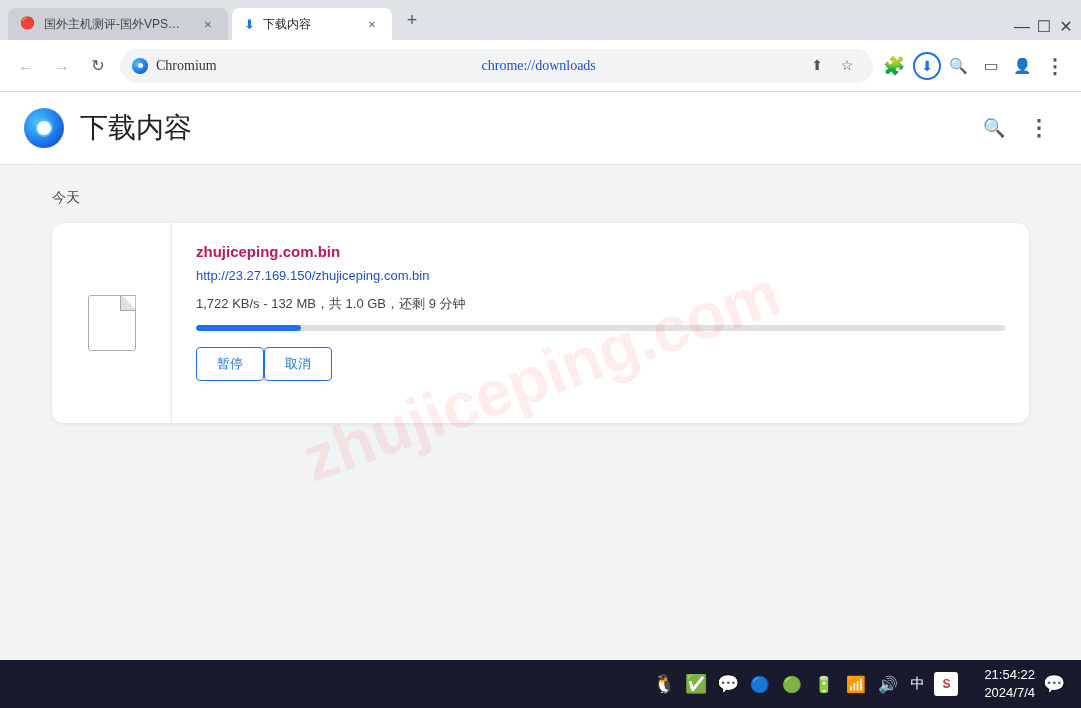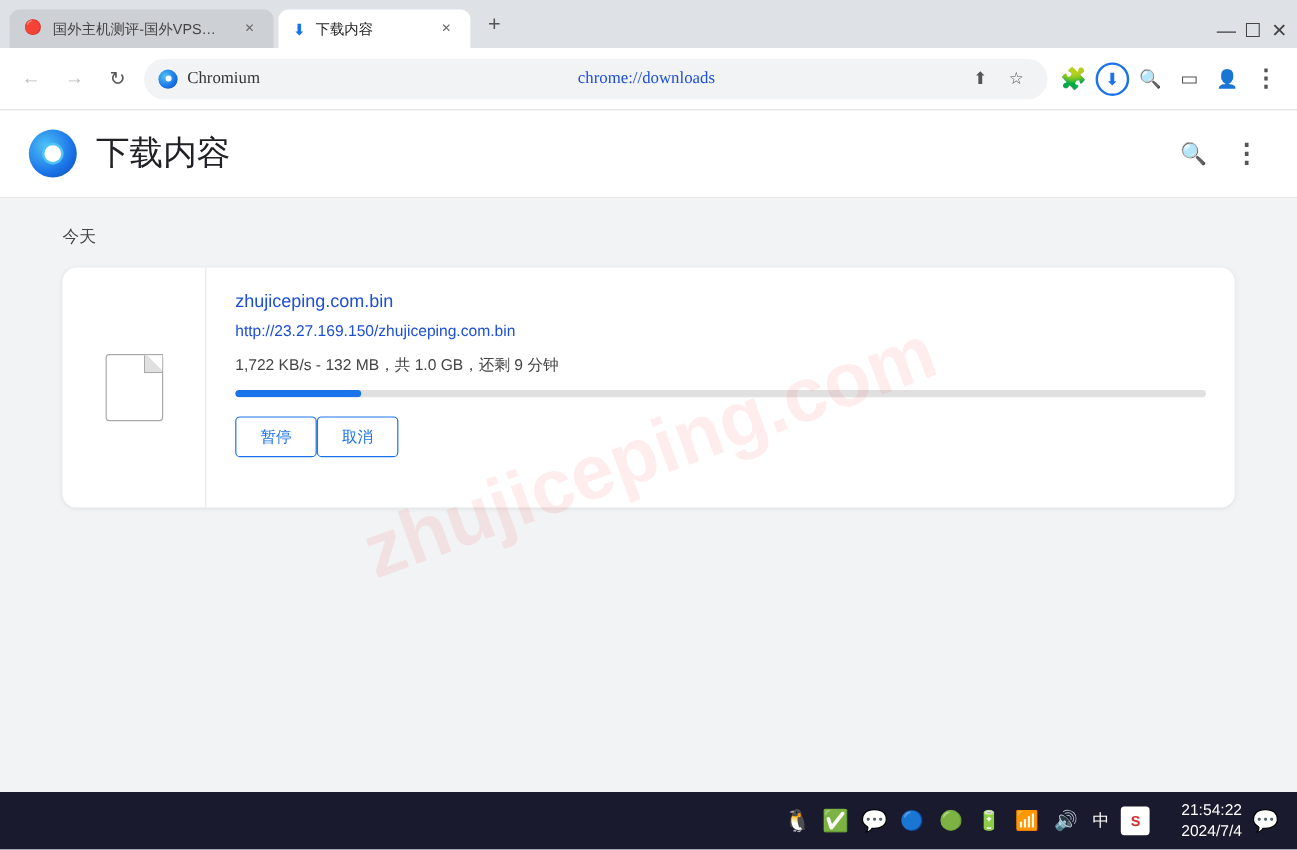--- a/index.html
+++ b/index.html
@@ -337,22 +337,22 @@
     .download-card-body {
       flex: 1;
       padding: 20px 24px;
       display: flex;
       flex-direction: column;
       gap: 8px;
     }
 
     .download-filename {
       font-size: 15px;
-      font-weight: 400;
-      color: #1d4ed8;
+      font-weight: 700;
+      color: #be185d;
     }
 
     .download-url {
       font-size: 13px;
       color: #1d4ed8;
     }
 
     .download-status {
       font-size: 13px;
       color: #444;

